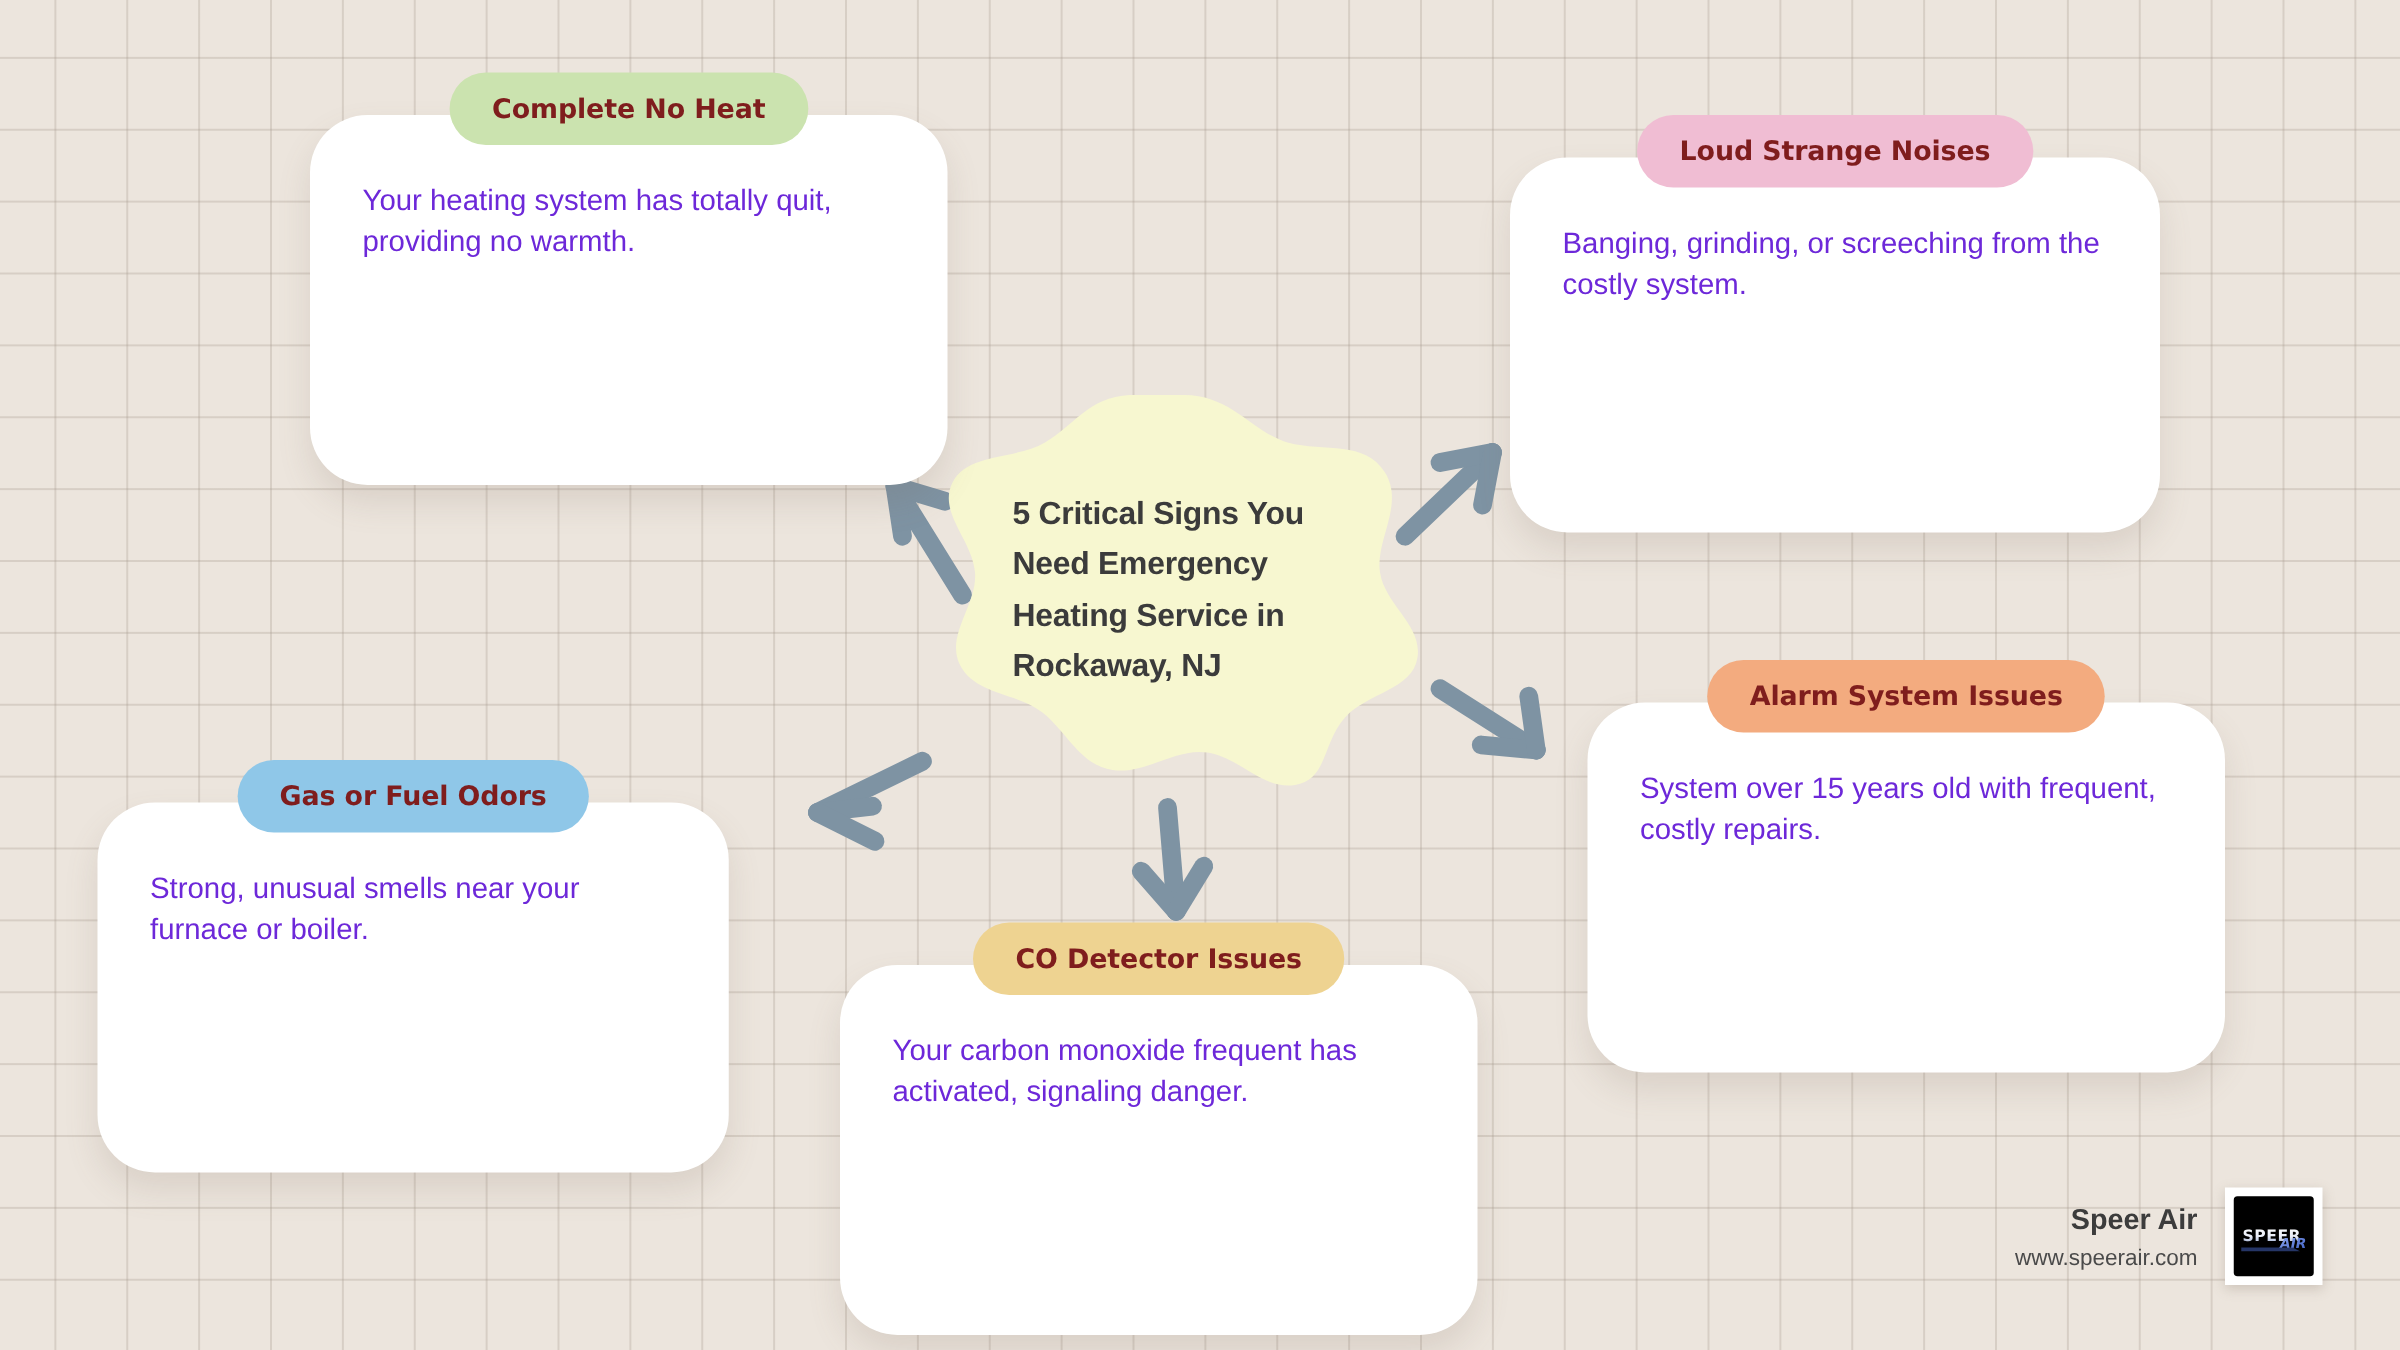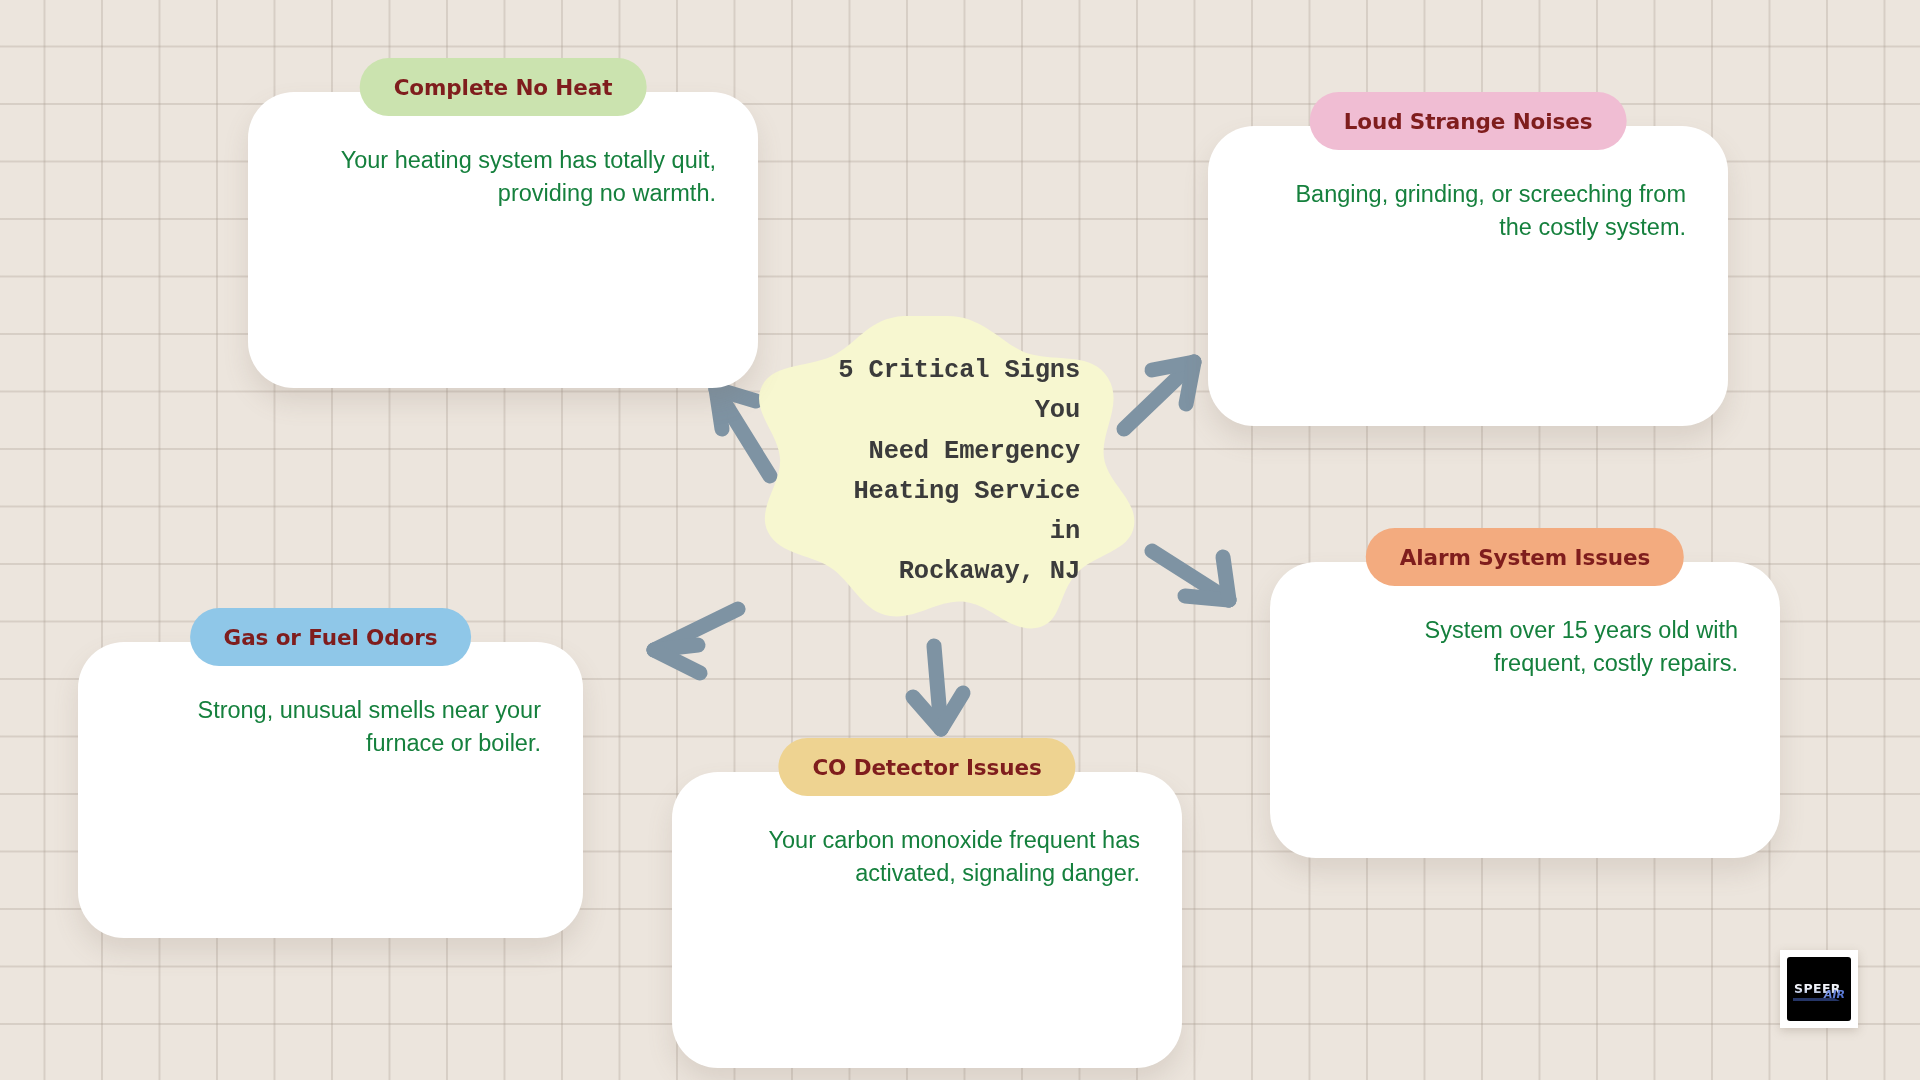--- a/index.html
+++ b/index.html
@@ -55,22 +55,22 @@
     width: 100%;
     height: 100%;
     display: block;
   }
   #center-title {
     position: absolute;
     left: 50%;
     top: 50%;
     transform: translate(-50%, -50%);
     width: 270px;
-    text-align: right;
-    font-family: Liberation Mono, monospace;
+    text-align: left;
+    font-family: Liberation Sans, sans-serif;
     font-weight: 700;
     font-size: 25.5px;
     line-height: 1.58;
     letter-spacing: -0.2px;
     color: #3b3b3b;
     white-space: pre-line;
   }
 
   
   .card {
@@ -102,30 +102,30 @@
   .card-pill-label {
     font-family: "DejaVu Sans", sans-serif;
     font-weight: 700;
     font-size: 21.5px;
     letter-spacing: -0.1px;
     color: #7f1d1d;
     white-space: nowrap;
   }
   .card-desc {
     position: absolute;
-    left: 18px;
+    left: 0;
     right: 0;
     top: 86px;
     padding: 0 42px;
     box-sizing: border-box;
-    text-align: right;
+    text-align: left;
     font-family: "Liberation Sans", sans-serif;
     font-size: 23.5px;
     line-height: 1.42;
-    color: #15803d;
+    color: #6d28d9;
     z-index: 4;
   }
 
   
   #card-no-heat      { left: 248px;  top: 58px;  width: 510px; }
   #card-no-heat      .card-body { height: 296px; }
   #card-noises       { left: 1208px; top: 92px;  width: 520px; }
   #card-noises       .card-body { height: 300px; }
   #card-aging        { left: 1270px; top: 528px; width: 510px; }
   #card-aging        .card-body { height: 296px; }
@@ -284,20 +284,24 @@
 
   <div class="card" id="card-odors">
     <div class="card-body"></div>
     <div class="card-pill" style="background:#8fc7e8;">
       <span class="card-pill-label">Gas or Fuel Odors</span>
     </div>
     <div class="card-desc">Strong, unusual smells near your furnace or boiler.</div>
   </div>
 
   <div id="branding">
+    <div id="branding-text">
+      <span id="brand-name">Speer Air</span>
+      <span id="brand-url">www.speerair.com</span>
+    </div>
     <div id="brand-logo">
       <div id="brand-logo-inner">
         <svg width="62" height="62" viewBox="0 0 62 62">
           <defs>
             <linearGradient id="speerGrad" x1="0" y1="0" x2="0" y2="1">
               <stop offset="0%" stop-color="#ffffff"></stop>
               <stop offset="55%" stop-color="#e8ecf7"></stop>
               <stop offset="100%" stop-color="#8d9fc9"></stop>
             </linearGradient>
             <linearGradient id="airGrad" x1="0" y1="0" x2="1" y2="1">

